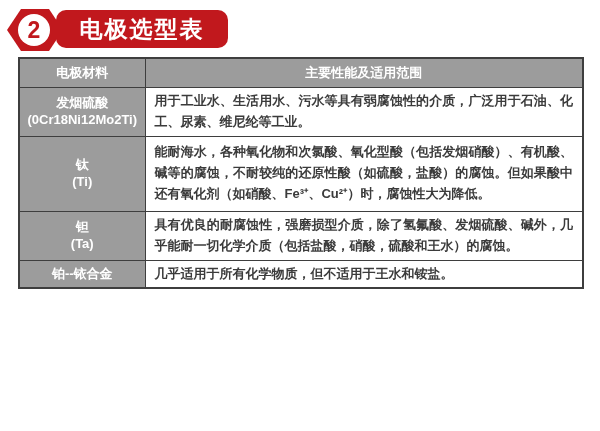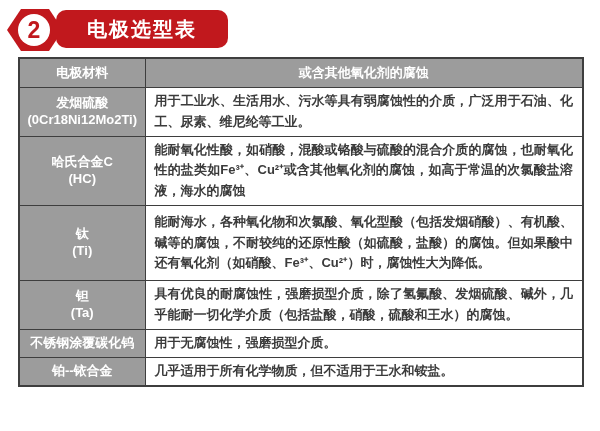--- a/index.html
+++ b/index.html
@@ -35,21 +35,21 @@
     width: 172px; height: 38px;
     background: #c1181d;
     border-radius: 10px;
     z-index: 2;
     display: flex;
     align-items: center;
     justify-content: center;
   }
   .title-pill span {
     color: #ffffff;
-    font-size: 20px;
+    font-size: 23px;
     font-weight: bold;
     letter-spacing: 2px;
     line-height: 1;
   }
   
   table.sel {
     position: absolute;
     left: 18px; top: 57px;
     width: 564px;
     border-collapse: collapse;
@@ -111,59 +111,45 @@
   </div>
 
   <table class="sel">
     <colgroup>
       <col class="c-mat">
         <col class="c-desc">
     </colgroup>
     <thead>
       <tr>
         <th class="head">电极材料</th>
-        <th class="head">或含其他氧化剂的腐蚀</th>
+        <th class="head">主要性能及适用范围</th>
       </tr>
     </thead>
     <tbody>
       <tr class="r1">
         <td class="mat">
           <div class="mat-name">发烟硫酸</div>
           <div class="mat-sub">(0Cr18Ni12Mo2Ti)</div>
         </td>
         <td class="desc">用于工业水、生活用水、污水等具有弱腐蚀性的介质，广泛用于石油、化工、尿素、维尼纶等工业。</td>
-      </tr>
-      <tr class="r3">
-        <td class="mat">
-          <div class="mat-name">哈氏合金C</div>
-          <div class="mat-sub">(HC)</div>
-        </td>
-        <td class="desc">能耐氧化性酸，如硝酸，混酸或铬酸与硫酸的混合介质的腐蚀，也耐氧化性的盐类如Fe³⁺、Cu²⁺或含其他氧化剂的腐蚀，如高于常温的次氯酸盐溶液，海水的腐蚀</td>
       </tr>
       <tr class="r4">
         <td class="mat">
           <div class="mat-name">钛</div>
           <div class="mat-sub">(Ti)</div>
         </td>
         <td class="desc">能耐海水，各种氧化物和次氯酸、氧化型酸（包括发烟硝酸）、有机酸、碱等的腐蚀，不耐较纯的还原性酸（如硫酸，盐酸）的腐蚀。但如果酸中还有氧化剂（如硝酸、Fe³⁺、Cu²⁺）时，腐蚀性大为降低。</td>
       </tr>
       <tr class="r5">
         <td class="mat">
           <div class="mat-name">钽</div>
           <div class="mat-sub">(Ta)</div>
         </td>
         <td class="desc">具有优良的耐腐蚀性，强磨损型介质，除了氢氟酸、发烟硫酸、碱外，几乎能耐一切化学介质（包括盐酸，硝酸，硫酸和王水）的腐蚀。</td>
       </tr>
-      <tr class="r6">
-        <td class="mat">
-          <div class="mat-name">不锈钢涂覆碳化钨</div>
-
-        </td>
-        <td class="desc">用于无腐蚀性，强磨损型介质。</td>
-      </tr>
       <tr class="r7">
         <td class="mat">
           <div class="mat-name">铂--铱合金</div>
 
         </td>
         <td class="desc">几乎适用于所有化学物质，但不适用于王水和铵盐。</td>
       </tr>
     </tbody>
   </table>
 

